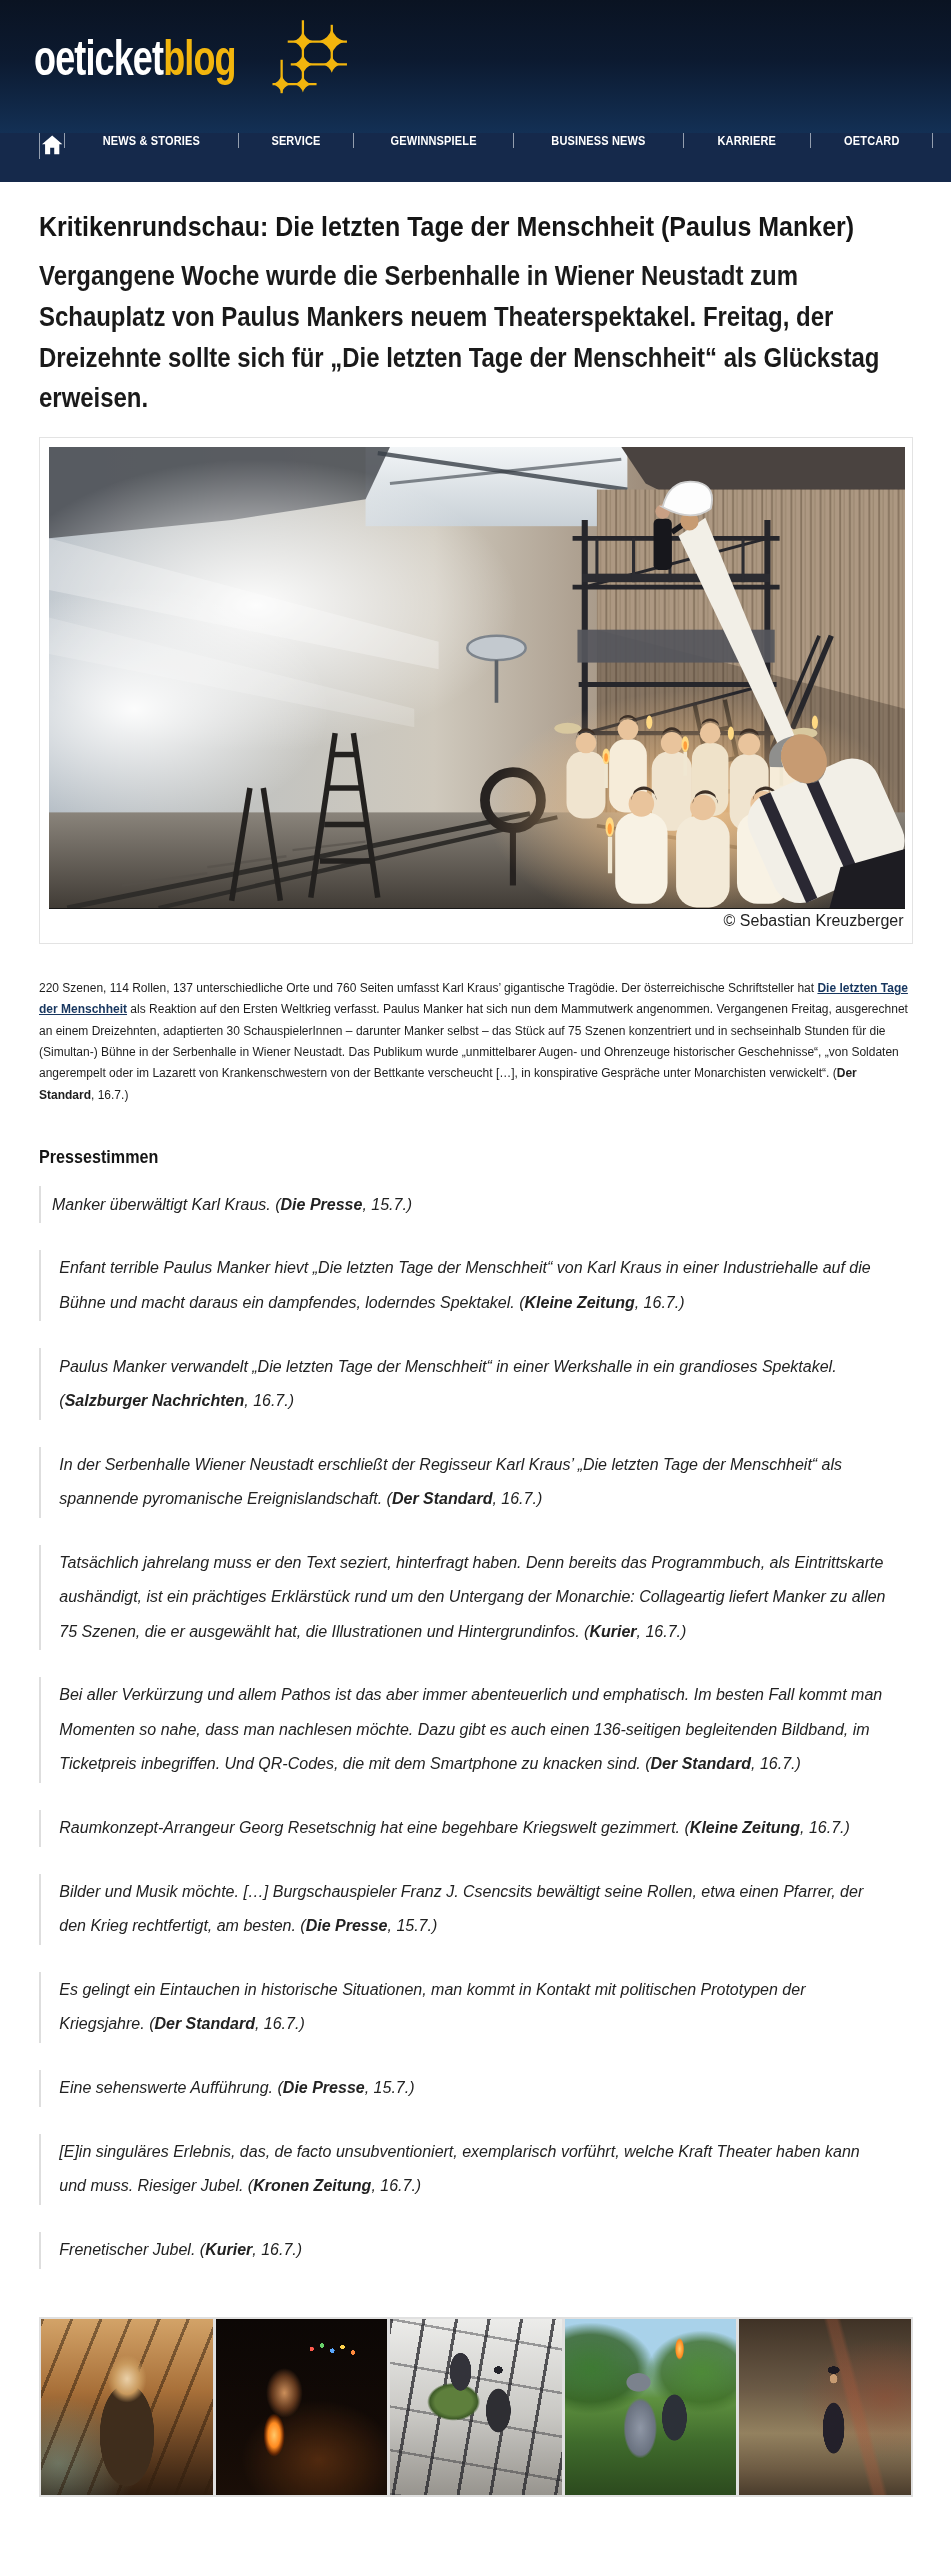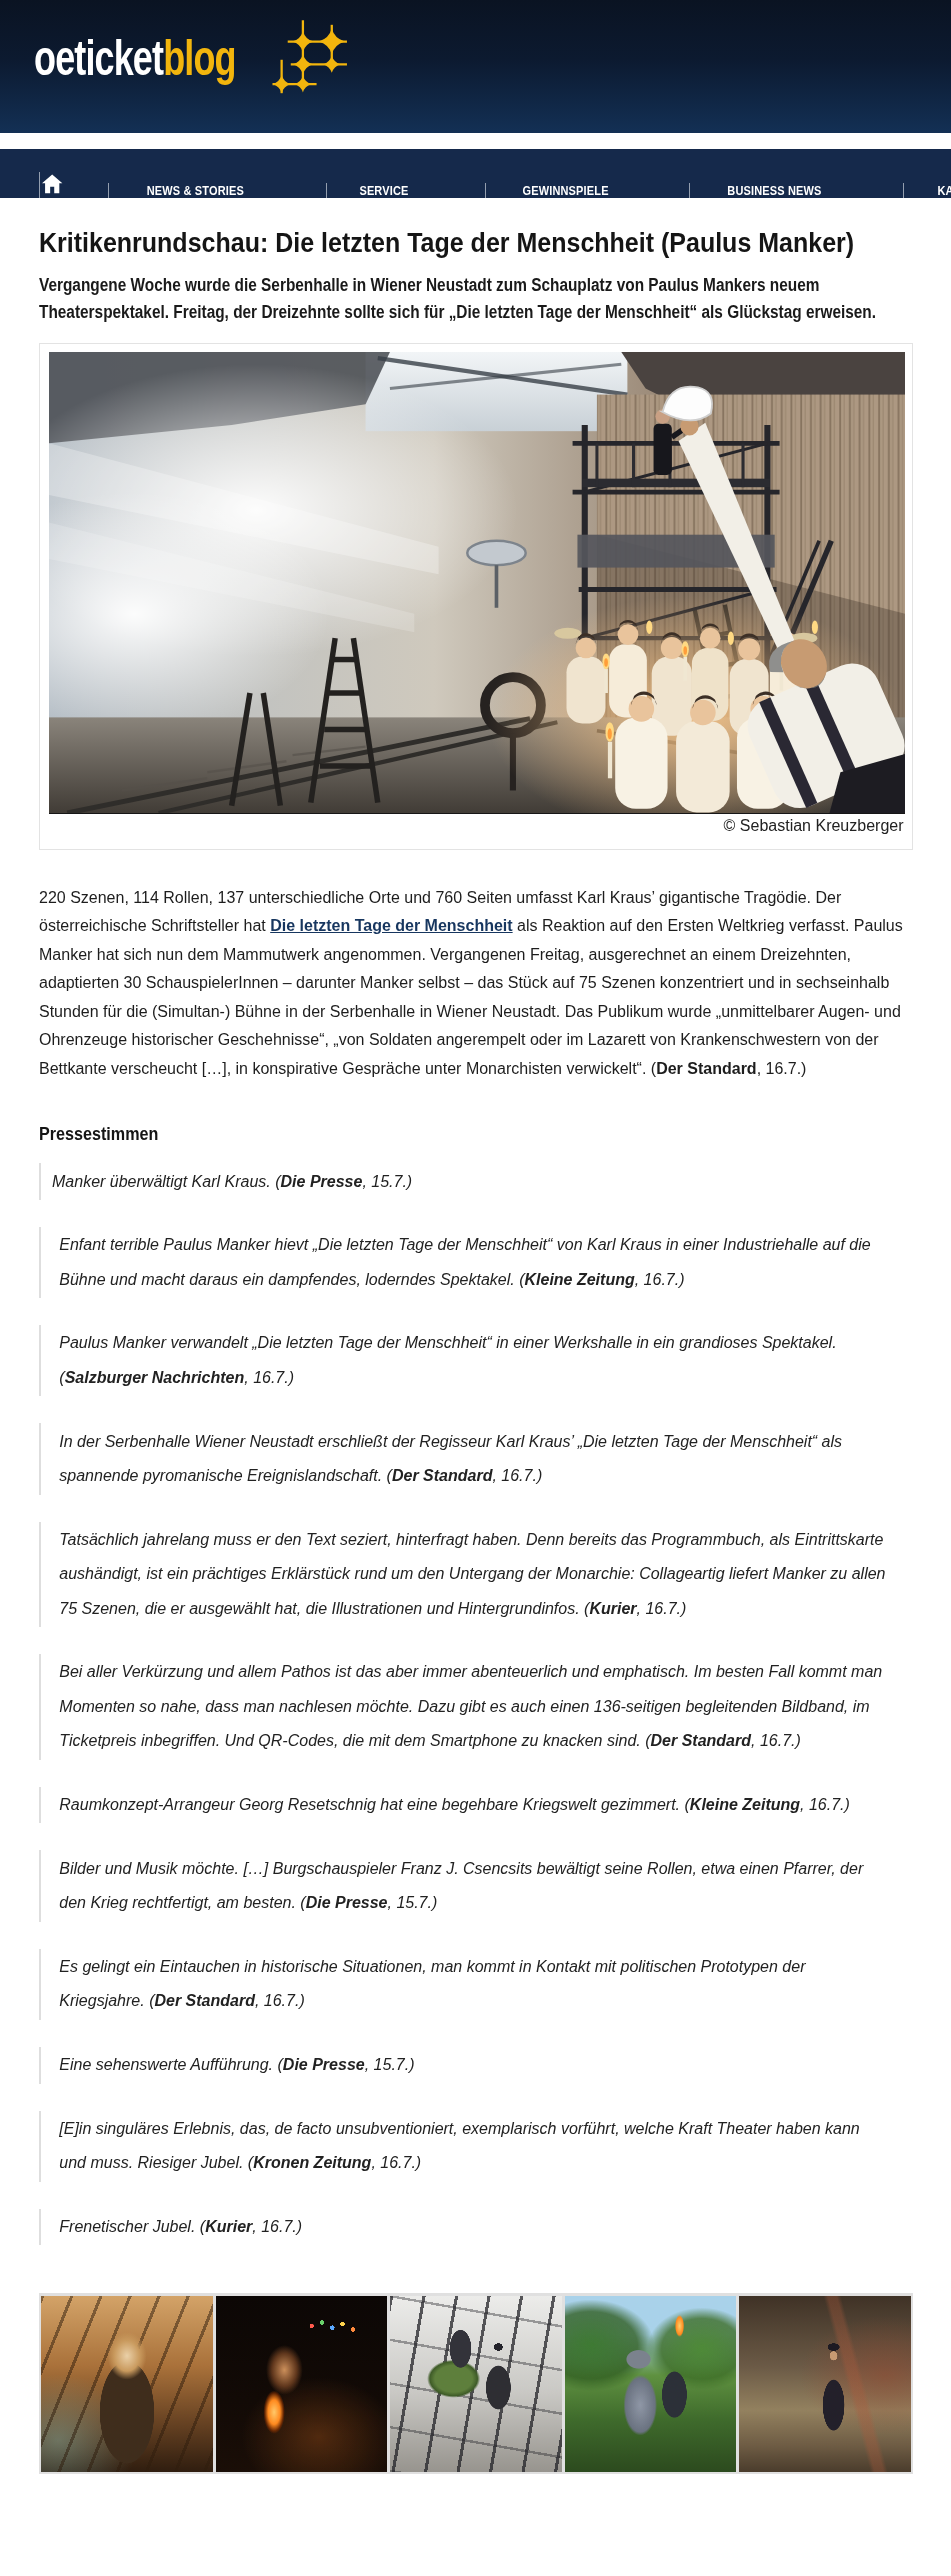--- a/index.html
+++ b/index.html
@@ -31,22 +31,22 @@
     transform-origin: left center;
     white-space: nowrap;
   }
   .logo-text .lp { color: #ffffff; }
   .logo-text .ls { color: #f2b50d; }
   .logo-star { margin: 4.9px 0 0 -43px; }
 
   
   .navbar { height: 49px; background: #15294b; }
   .nav-inner {
-    width: 874px; margin: 16px auto; height: 49px;
-    display: flex; align-items: flex-end; gap: 44px;
+    width: 874px; margin: 0 auto; height: 49px;
+    display: flex; align-items: flex-start;
   }
   .nav-item {
     display: flex; align-items: center; justify-content: center;
     border-left: 0.6px solid rgba(190,197,208,.75);
     color: #ffffff; cursor: pointer; text-decoration: none;
   }
   .nav-item.last { border-right: 0.6px solid rgba(190,197,208,.75); }
   .nav-home { width: 78px; }
   .nav-link { padding: 0 27px; }
   .nav-label {
@@ -62,39 +62,39 @@
 
   h1.article-title {
     margin-top: 28px;
     font-size: 28px; font-weight: 700; color: #151515;
     line-height: 1.18;
   }
   .title-block { display: block; transform: scaleX(.893); transform-origin: left top; width: 112%; }
 
   .article-intro {
     margin-top: 13.4px;
-    font-size: 18px; font-weight: 700; color: #1a1a1a;
+    font-size: 28px; font-weight: 700; color: #1a1a1a;
     line-height: 1.45;
   }
   .intro-block { display: block; transform: scaleX(.855); transform-origin: left top; width: 117%; }
 
   
   .hero-card {
     margin-top: 18.3px;
     border: 0.6px solid #e3e3e3;
     background: #ffffff;
     padding: 8.5px 8.5px 13.4px 8.5px;
   }
   .hero-photo { width: 856px; height: 462px; display: block; border-bottom: 1.2px solid #161616; }
   .hero-caption { margin-top: 3px; font-size: 16px; color: #222; text-align: right; }
 
   
   .article-paragraph {
     margin-top: 34px;
-    font-size: 16px; line-height: 1.78; color: #1d1d1d;
+    font-size: 12px; line-height: 1.78; color: #1d1d1d;
   }
   .article-paragraph a, .inline-link {
     color: #17365f; font-weight: 700; text-decoration: underline; cursor: pointer;
   }
 
   h2.press-heading { margin-top: 40px; font-size: 19px; font-weight: 700; color: #151515; }
   .h2-block { display: inline-block; transform: scaleX(.85); transform-origin: left center; }
 
   blockquote.quote {
     margin: 27px 0;

